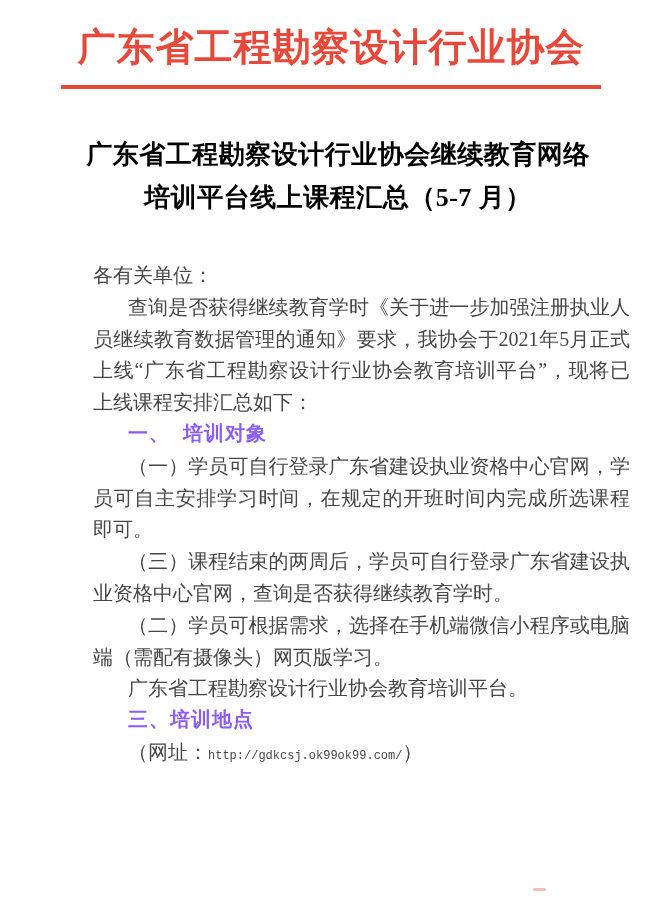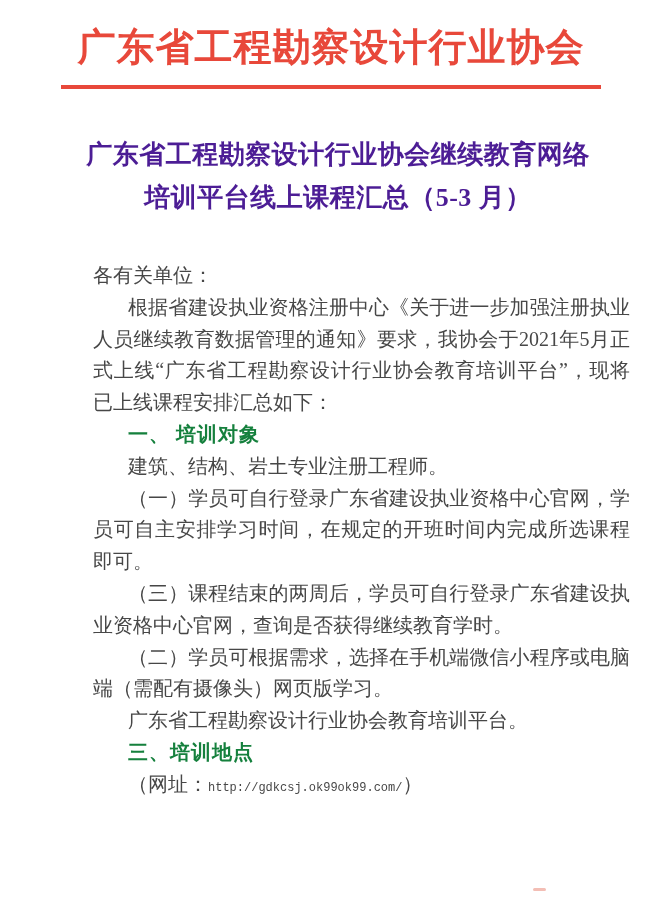--- a/index.html
+++ b/index.html
@@ -34,38 +34,38 @@
   }
   
   .doc-title {
     margin: 44px 32px 0 40px;
     text-align: center;
     font-family: "Liberation Serif", serif;
     font-weight: bold;
     font-size: 26px;
     line-height: 43px;
     letter-spacing: 0.5px;
-    color: #4c1d95;
+    color: #000000;
   }
   .doc-title .title-line { display: block; }
   
   .doc-body {
     margin: 41px 38px 0 93px;
     font-family: "Liberation Serif", serif;
     font-size: 20px;
     line-height: 31.8px;
     color: #474747;
     text-align: justify;
   }
   .doc-body p { margin: 0; padding: 0; }
   .indent { text-indent: 35px; }
   .heading {
-    font-family: Liberation Serif, serif;
+    font-family: Liberation Mono, monospace;
     font-weight: bold;
-    color: #15803d;
+    color: #8b5cf6;
     letter-spacing: 1px;
   }
   .url {
     font-family: "Liberation Mono", monospace;
     font-size: 12px;
     letter-spacing: 0;
   }
   
   .scan-artifact {
     position: absolute;
@@ -82,31 +82,30 @@
 
 <div class="page">
 
   <header>
     <div class="letterhead-name">广东省工程勘察设计行业协会</div>
     <div class="letterhead-rule"></div>
   </header>
 
   <h1 class="doc-title">
     <span class="title-line">广东省工程勘察设计行业协会继续教育网络</span>
-    <span class="title-line">培训平台线上课程汇总（5-3 月）</span>
+    <span class="title-line">培训平台线上课程汇总（5-7 月）</span>
   </h1>
 
   <main class="doc-body">
     <p>各有关单位：</p>
 
-    <p class="indent">根据省建设执业资格注册中心《关于进一步加强注册执业人员继续教育数据管理的通知》要求，我协会于2021年5月正式上线“广东省工程勘察设计行业协会教育培训平台”，现将已上线课程安排汇总如下：</p>
+    <p class="indent">查询是否获得继续教育学时《关于进一步加强注册执业人员继续教育数据管理的通知》要求，我协会于2021年5月正式上线“广东省工程勘察设计行业协会教育培训平台”，现将已上线课程安排汇总如下：</p>
 
     <p class="indent heading">一、 培训对象</p>
 
-    <p class="indent">建筑、结构、岩土专业注册工程师。</p>
 
 
     <p class="indent">（一）学员可自行登录广东省建设执业资格中心官网，学员可自主安排学习时间，在规定的开班时间内完成所选课程即可。</p>
 
     <p class="indent">（三）课程结束的两周后，学员可自行登录广东省建设执业资格中心官网，查询是否获得继续教育学时。</p>
 
     <p class="indent">（二）学员可根据需求，选择在手机端微信小程序或电脑端（需配有摄像头）网页版学习。</p>
 
     <p class="indent">广东省工程勘察设计行业协会教育培训平台。</p>
 

